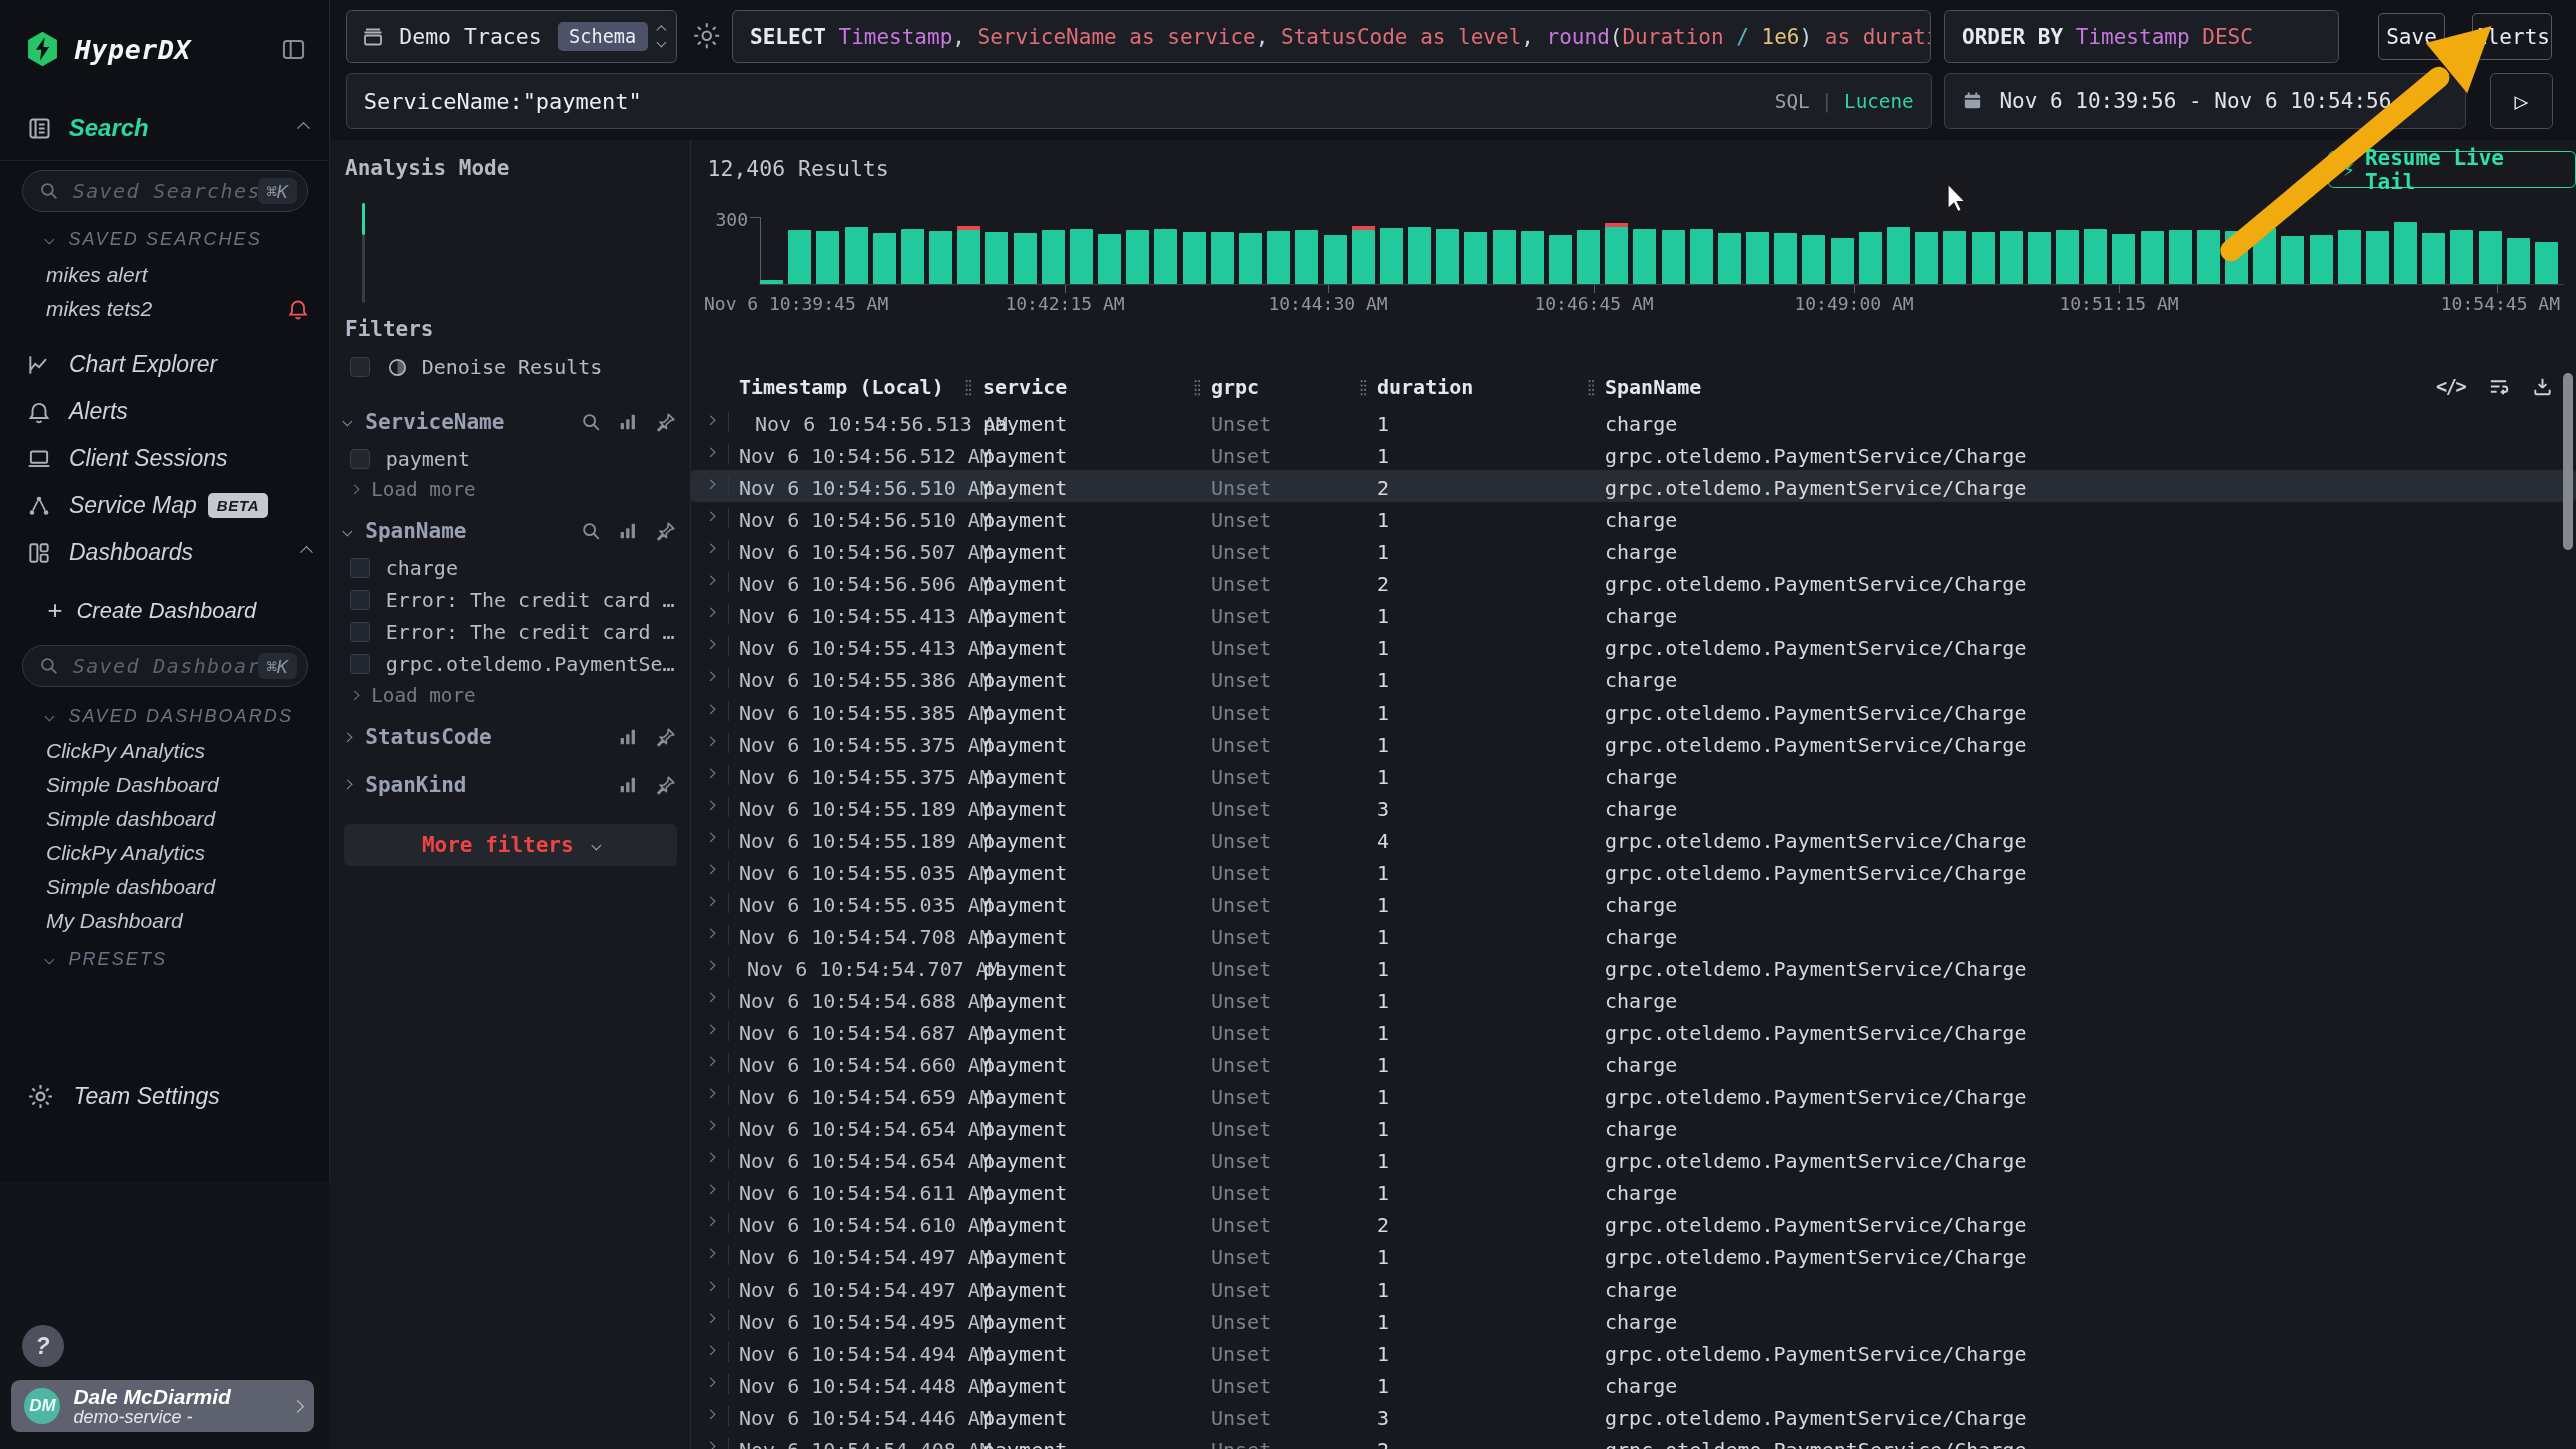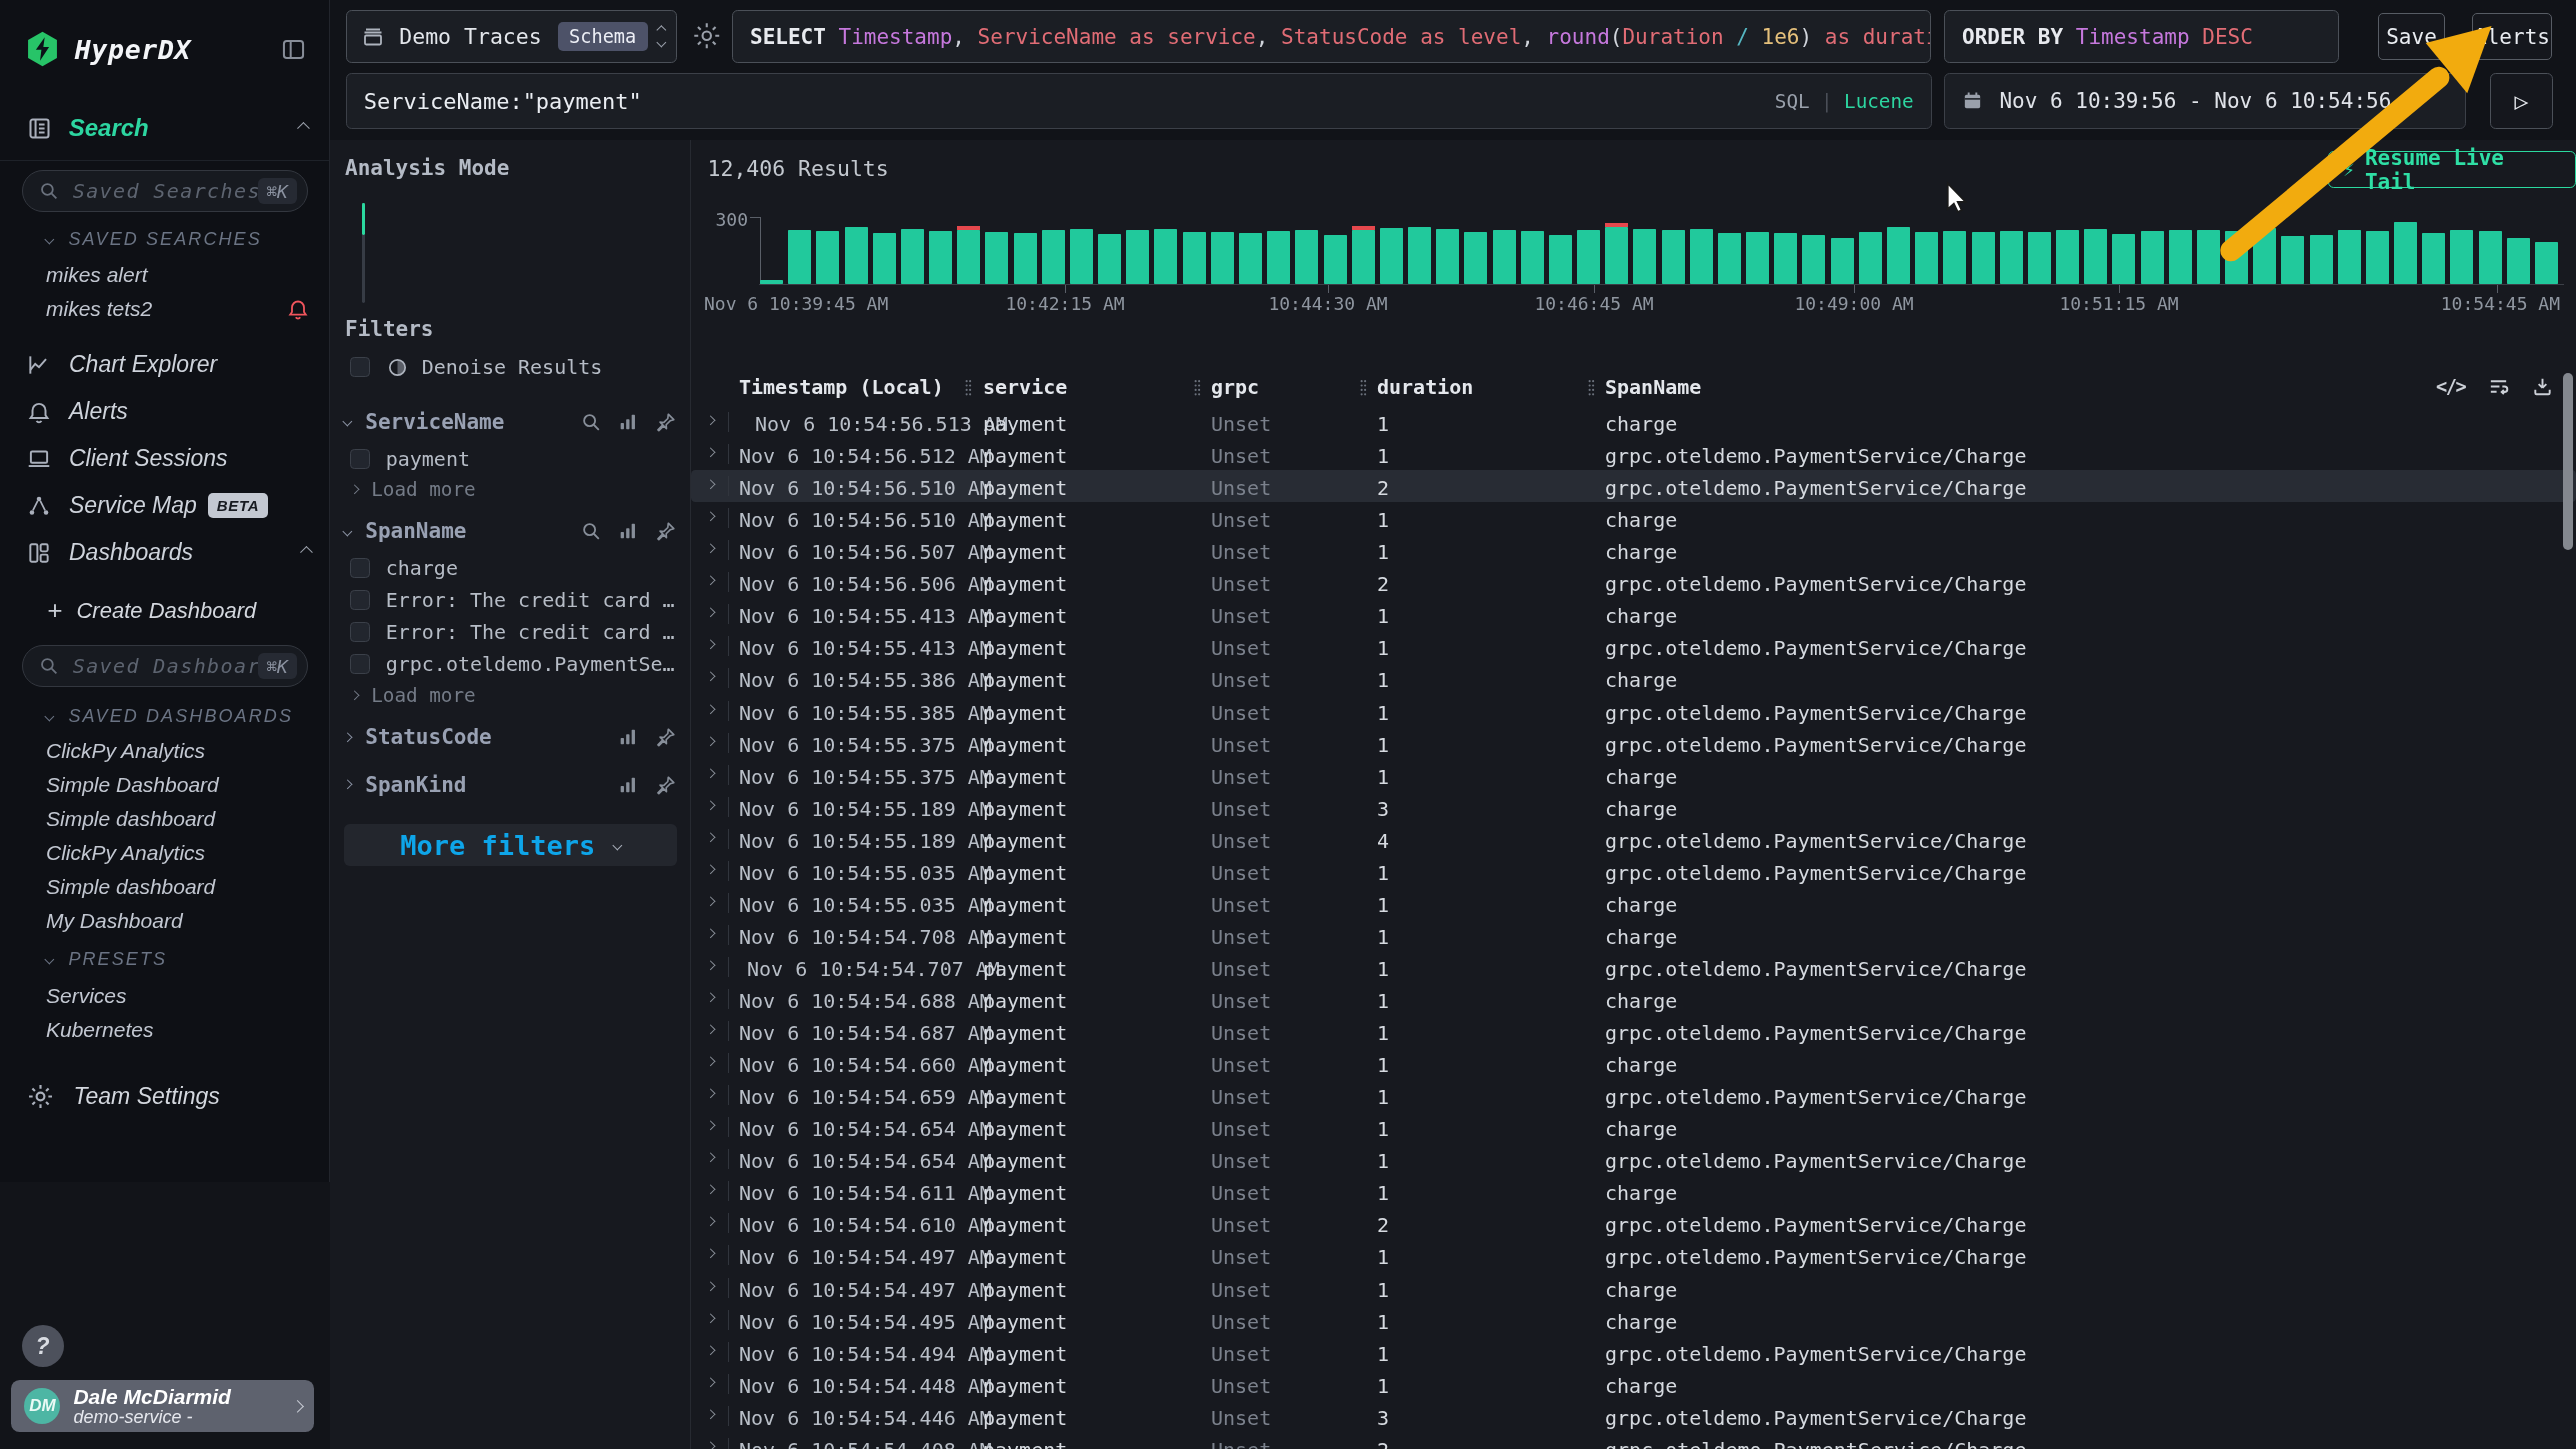--- a/index.html
+++ b/index.html
@@ -110,21 +110,21 @@
   .fg-head .chev{color:#8b93a4;flex:none;}
   .fg-name{font-size:21px;font-weight:bold;color:#99a1b3;}
   .fg-icons{margin-left:auto;display:flex;align-items:center;gap:15.7px;color:#878e99;}
   .fg-icons .ic{width:22px;height:22px;}
   .fg-item{height:32px;display:flex;align-items:center;margin-left:5.7px;}
   .fg-item .cbx{margin-right:15.7px;}
   .fg-item .lbl{font-size:20px;color:#b6bcc6;white-space:nowrap;overflow:hidden;}
   .fg-more{height:30px;display:flex;align-items:center;gap:13px;margin-left:7.2px;color:#747b87;}
   .fg-more .lbl{font-size:19.3px;}
   .more-filters{height:42px;margin-top:18.6px;background:#23262d;border-radius:5.7px;display:flex;align-items:center;justify-content:center;gap:19px;
-                font-size:27px;font-weight:bold;color:#0ea5e9;}
+                font-size:21px;font-weight:bold;color:#ef4444;}
   .more-filters .chev{color:#a7adb8;}
 
   
   .results{position:absolute;left:691px;top:140px;width:1885px;height:1310px;background:#17191f;overflow:hidden;}
   .res-count{position:absolute;left:16.5px;top:15.7px;font-size:21.5px;color:#c3c8cf;}
   .live-tail{position:absolute;left:1637px;top:11.4px;height:37px;border:1.4px solid #2bd99f;border-radius:5.7px;box-sizing:border-box;
              display:flex;align-items:center;padding:0 14.3px;gap:10px;color:#2fdfa5;font-size:21px;font-weight:bold;}
   .live-tail .bolt{font-size:19.3px;}
   .ytick{position:absolute;left:13px;top:69px;width:44px;text-align:right;font-size:18px;color:#8f96a0;}
   .yaxis{position:absolute;left:69px;top:77px;width:1.4px;height:67px;background:#5a5f68;}
@@ -308,28 +308,20 @@
         </div>
         <div class="s-item">
           <span>My Dashboard</span>
         </div>
       </div>
 
     <div class="sect sect3 sans">
       <span class="chev down sm"></span>
       <span>PRESETS</span>
     </div>
-    <div class="s-list list3 sans" id="preset-list">
-        <div class="s-item">
-          <span>Services</span>
-        </div>
-        <div class="s-item">
-          <span>Kubernetes</span>
-        </div>
-      </div>
 
     <div class="team-row">
       <span class="ic">
         <svg viewBox="0 0 24 24" fill="none" stroke="currentColor" stroke-width="1.8">
             <circle cx="12" cy="12" r="3.2"></circle>
             <path d="M12 2.5v3M12 18.5v3M2.5 12h3M18.5 12h3M5.3 5.3l2.1 2.1M16.6 16.6l2.1 2.1M18.7 5.3l-2.1 2.1M7.4 16.6l-2.1 2.1"></path>
           </svg>
       </span>
       <span class="lbl sans">Team Settings</span>
     </div>

